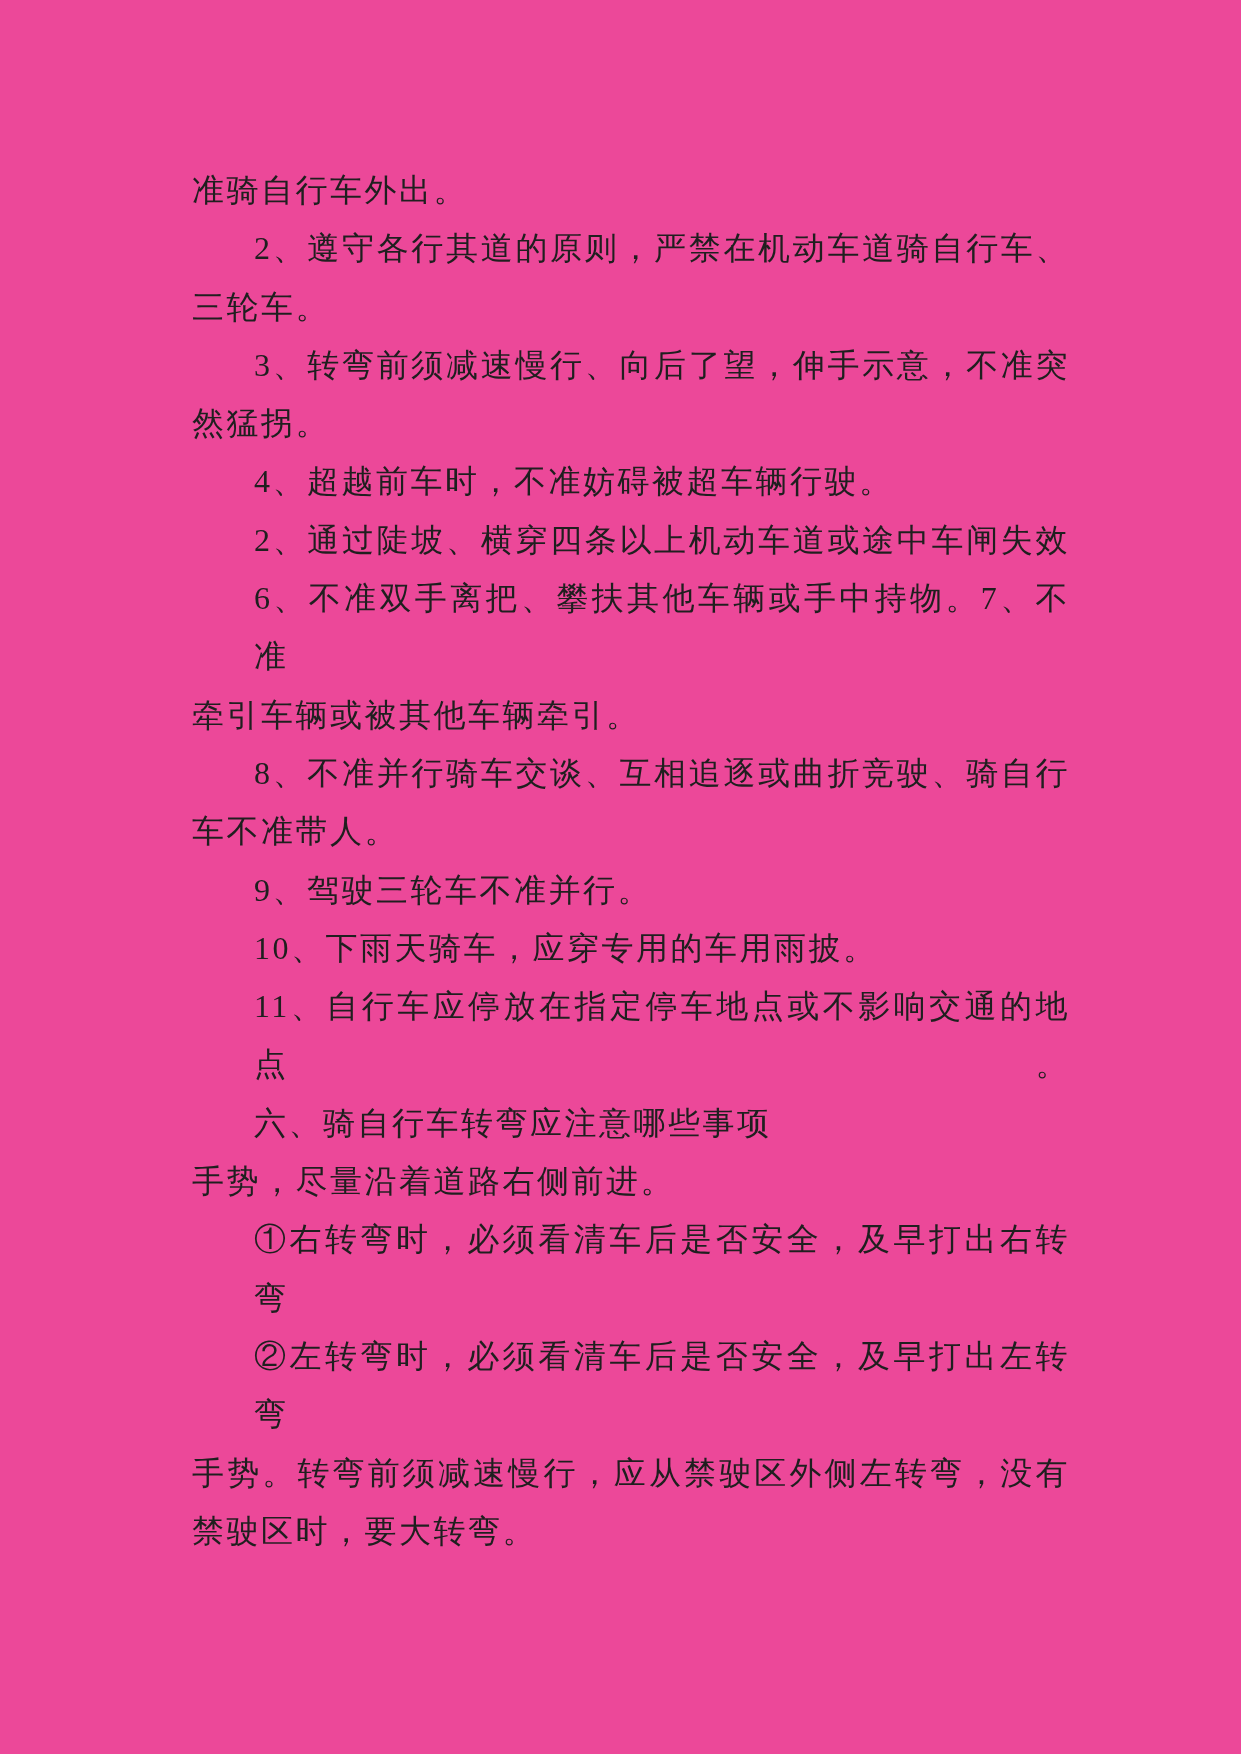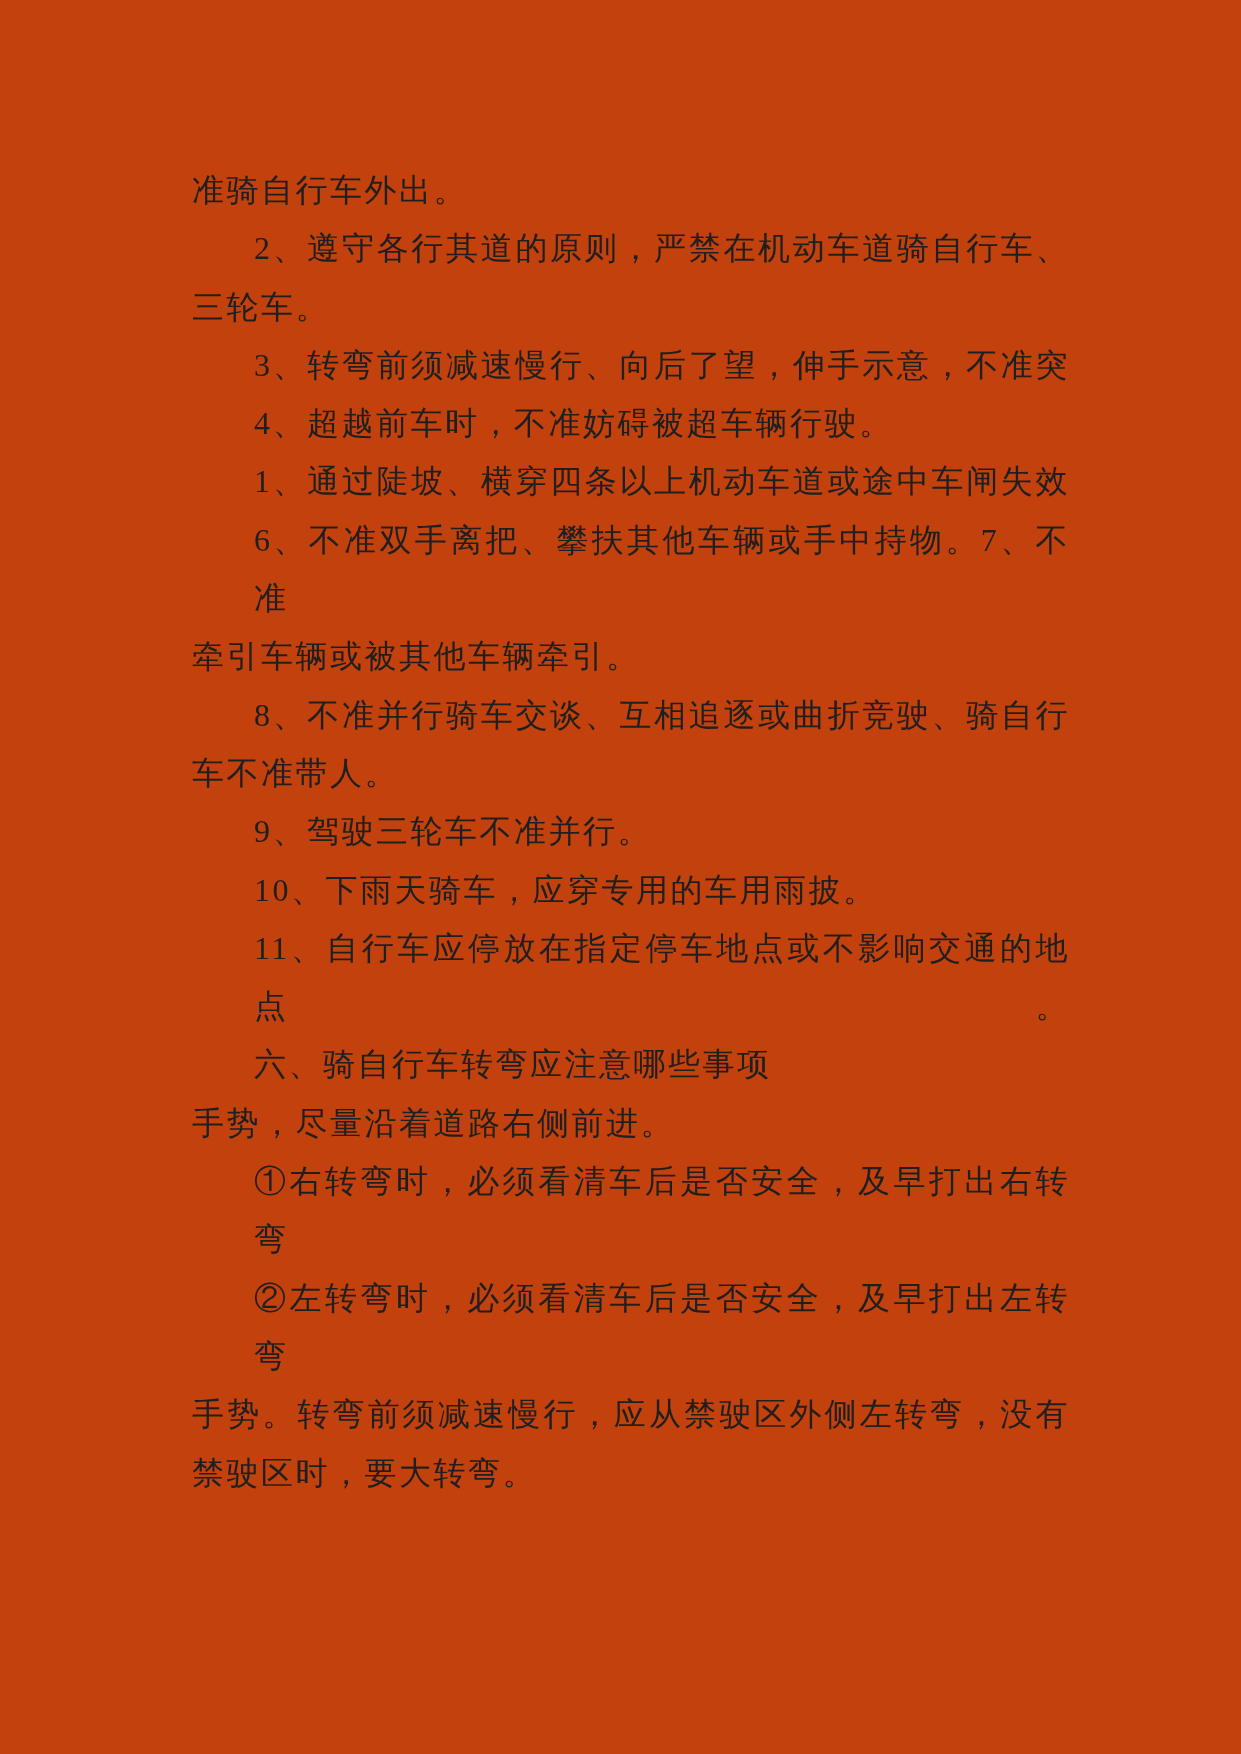--- a/index.html
+++ b/index.html
@@ -4,21 +4,21 @@
 <style>
   html, body {
     margin: 0;
     padding: 0;
     background: #ffffff;
   }
   .page {
     position: relative;
     width: 1241px;
     height: 1754px;
-    background: #c2410c;
+    background: #ec4899;
     overflow: hidden;
     font-family: "Liberation Serif", "DejaVu Serif", serif;
   }
   .text-block {
     position: absolute;
     left: 192px;
     top: 161px;
     width: 878px;
     color: #1f1f1f;
   }
@@ -40,22 +40,23 @@
 </style>
 </head>
 <body>
 
 <div class="page">
   <div class="text-block">
     <div class="line">准骑自行车外出。</div>
     <div class="line indent justify">2、遵守各行其道的原则，严禁在机动车道骑自行车、</div>
     <div class="line">三轮车。</div>
     <div class="line indent justify">3、转弯前须减速慢行、向后了望，伸手示意，不准突</div>
+    <div class="line">然猛拐。</div>
     <div class="line indent">4、超越前车时，不准妨碍被超车辆行驶。</div>
-    <div class="line indent justify">1、通过陡坡、横穿四条以上机动车道或途中车闸失效</div>
+    <div class="line indent justify">2、通过陡坡、横穿四条以上机动车道或途中车闸失效</div>
     <div class="line indent justify">6、不准双手离把、攀扶其他车辆或手中持物。7、不准</div>
     <div class="line">牵引车辆或被其他车辆牵引。</div>
     <div class="line indent justify">8、不准并行骑车交谈、互相追逐或曲折竞驶、骑自行</div>
     <div class="line">车不准带人。</div>
     <div class="line indent">9、驾驶三轮车不准并行。</div>
     <div class="line indent">10、下雨天骑车，应穿专用的车用雨披。</div>
     <div class="line indent justify">11、自行车应停放在指定停车地点或不影响交通的地点。</div>
     <div class="line indent">六、骑自行车转弯应注意哪些事项</div>
     <div class="line">手势，尽量沿着道路右侧前进。</div>
     <div class="line indent justify">①右转弯时，必须看清车后是否安全，及早打出右转弯</div>

